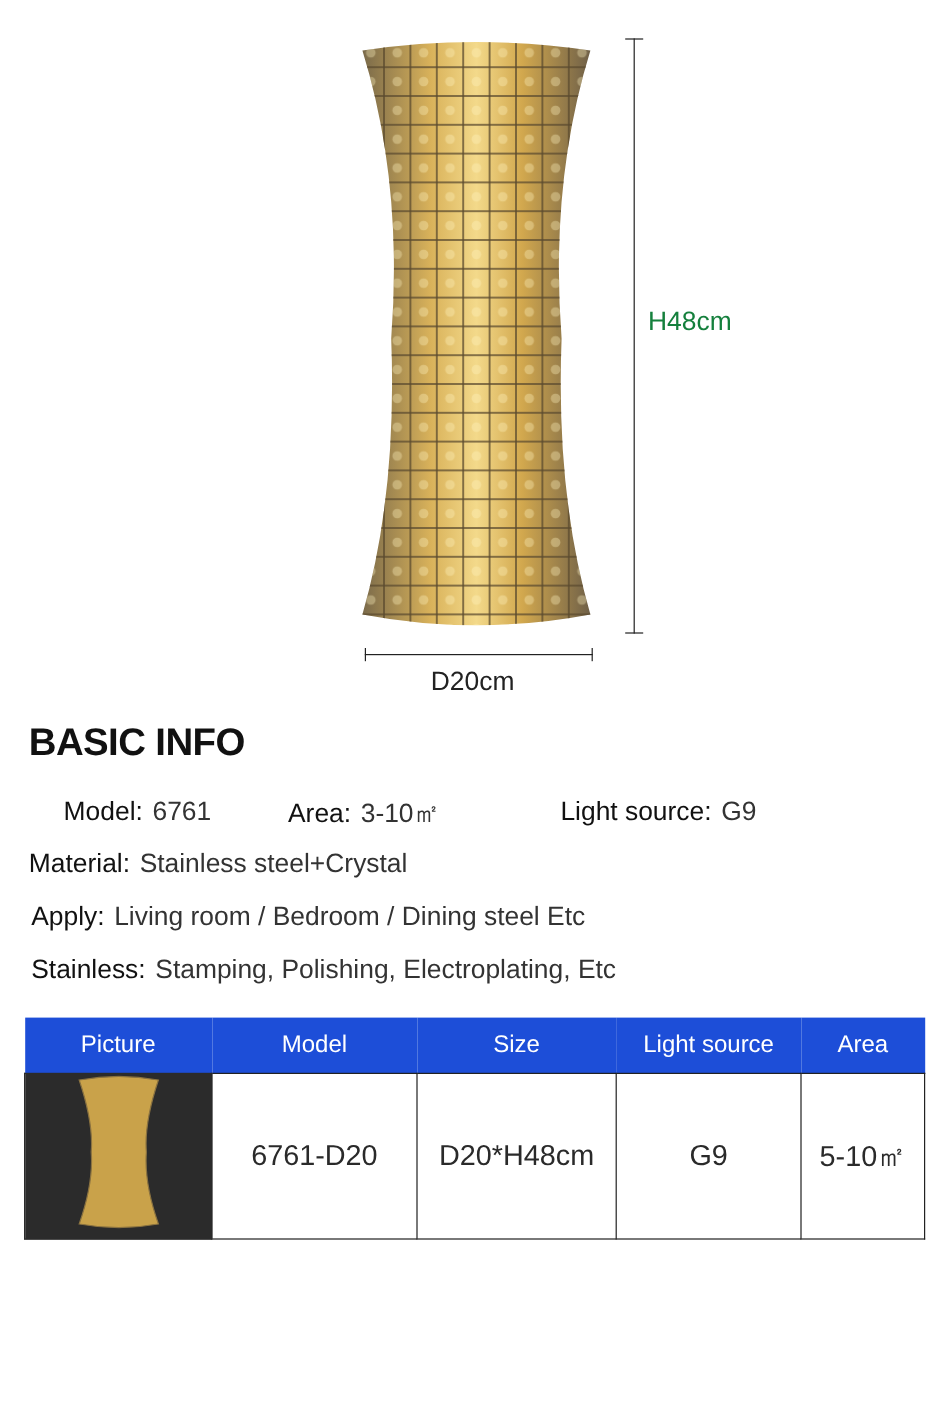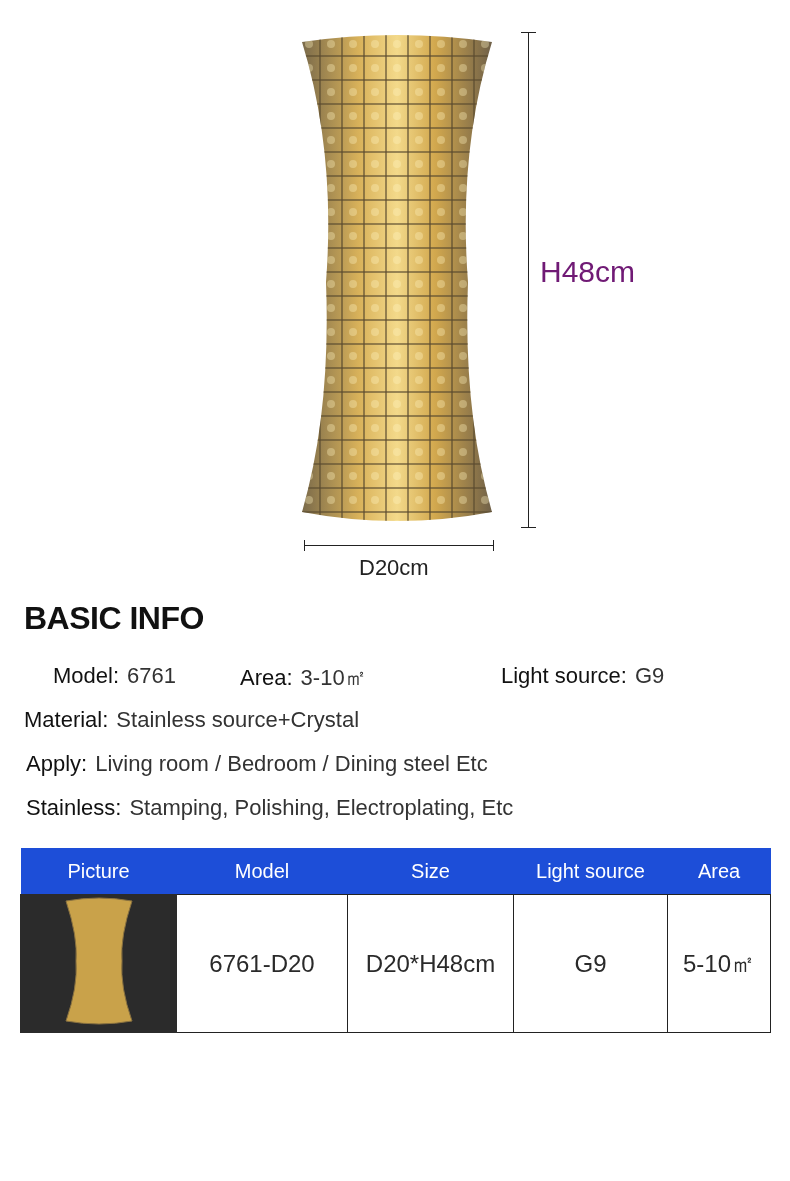--- a/index.html
+++ b/index.html
@@ -6,21 +6,21 @@
   body { width:790px; height:1181px; position:relative; overflow:hidden;
          font-family:"Liberation Sans", sans-serif; color:#1a1a1a; }
   .product { position:absolute; left:298px; top:32px; width:198px; height:498px; }
   .lamp { position:absolute; inset:0; }
   .dim-v { position:absolute; left:528px; top:32px; width:1px; height:496px; background:#222; }
   .dim-v::before, .dim-v::after { content:""; position:absolute; left:-7px; width:15px; height:1px; background:#222; }
   .dim-v::before { top:0; } .dim-v::after { bottom:0; }
   .dim-h { position:absolute; left:304px; top:545px; width:190px; height:1px; background:#222; }
   .dim-h::before, .dim-h::after { content:""; position:absolute; top:-5px; width:1px; height:11px; background:#222; }
   .dim-h::before { left:0; } .dim-h::after { right:0; }
-  .label-h { position:absolute; left:540px; top:255px; font-size:30px; color:#701a75; }
+  .label-h { position:absolute; left:540px; top:255px; font-size:22px; color:#15803d; }
   .label-d { position:absolute; left:359px; top:555px; font-size:22px; color:#222; }
   .title { position:absolute; left:24px; top:600px; font-size:32px; font-weight:bold; letter-spacing:-0.5px; color:#111; }
   .row { position:absolute; font-size:22px; color:#1a1a1a; white-space:nowrap; }
   .row .k { color:#111; }
   .row .v { color:#333; margin-left:8px; }
   table { position:absolute; left:20px; top:848px; width:750px; border-collapse:collapse; table-layout:fixed; }
   th { background:#1d4ed8; color:#fff; font-weight:normal; font-size:20px; height:44px; text-align:center; }
   td { border:1px solid #222; height:135px; text-align:center; font-size:24px; color:#2a2a2a; }
   td.pic { background:#2b2b2b; border-color:#2b2b2b; }
 </style>
@@ -52,25 +52,25 @@
 <div class="label-d">D20cm</div>
 
 <div class="title">BASIC INFO</div>
 
 <div class="row" style="left:24px;top:663px;margin-left:29px;">
   <span class="k">Model:</span><span class="v">6761</span>
 </div>
 <div class="row" style="left:240px;top:663px;">
   <span class="k">Area:</span><span class="v">3-10㎡</span>
 </div>
-<div class="row" style="left:467px;top:663px;margin-left:34px;">
+<div class="row" style="left:467px;top:663px;">
   <span class="k">Light source:</span><span class="v">G9</span>
 </div>
 <div class="row" style="left:24px;top:707px;">
-  <span class="k">Material:</span><span class="v">Stainless source+Crystal</span>
+  <span class="k">Material:</span><span class="v">Stainless steel+Crystal</span>
 </div>
 <div class="row" style="left:26px;top:751px;">
   <span class="k">Apply:</span><span class="v">Living room / Bedroom / Dining steel Etc</span>
 </div>
 <div class="row" style="left:26px;top:795px;">
   <span class="k">Stainless:</span><span class="v">Stamping, Polishing, Electroplating, Etc</span>
 </div>
 
 <table>
   <colgroup>

